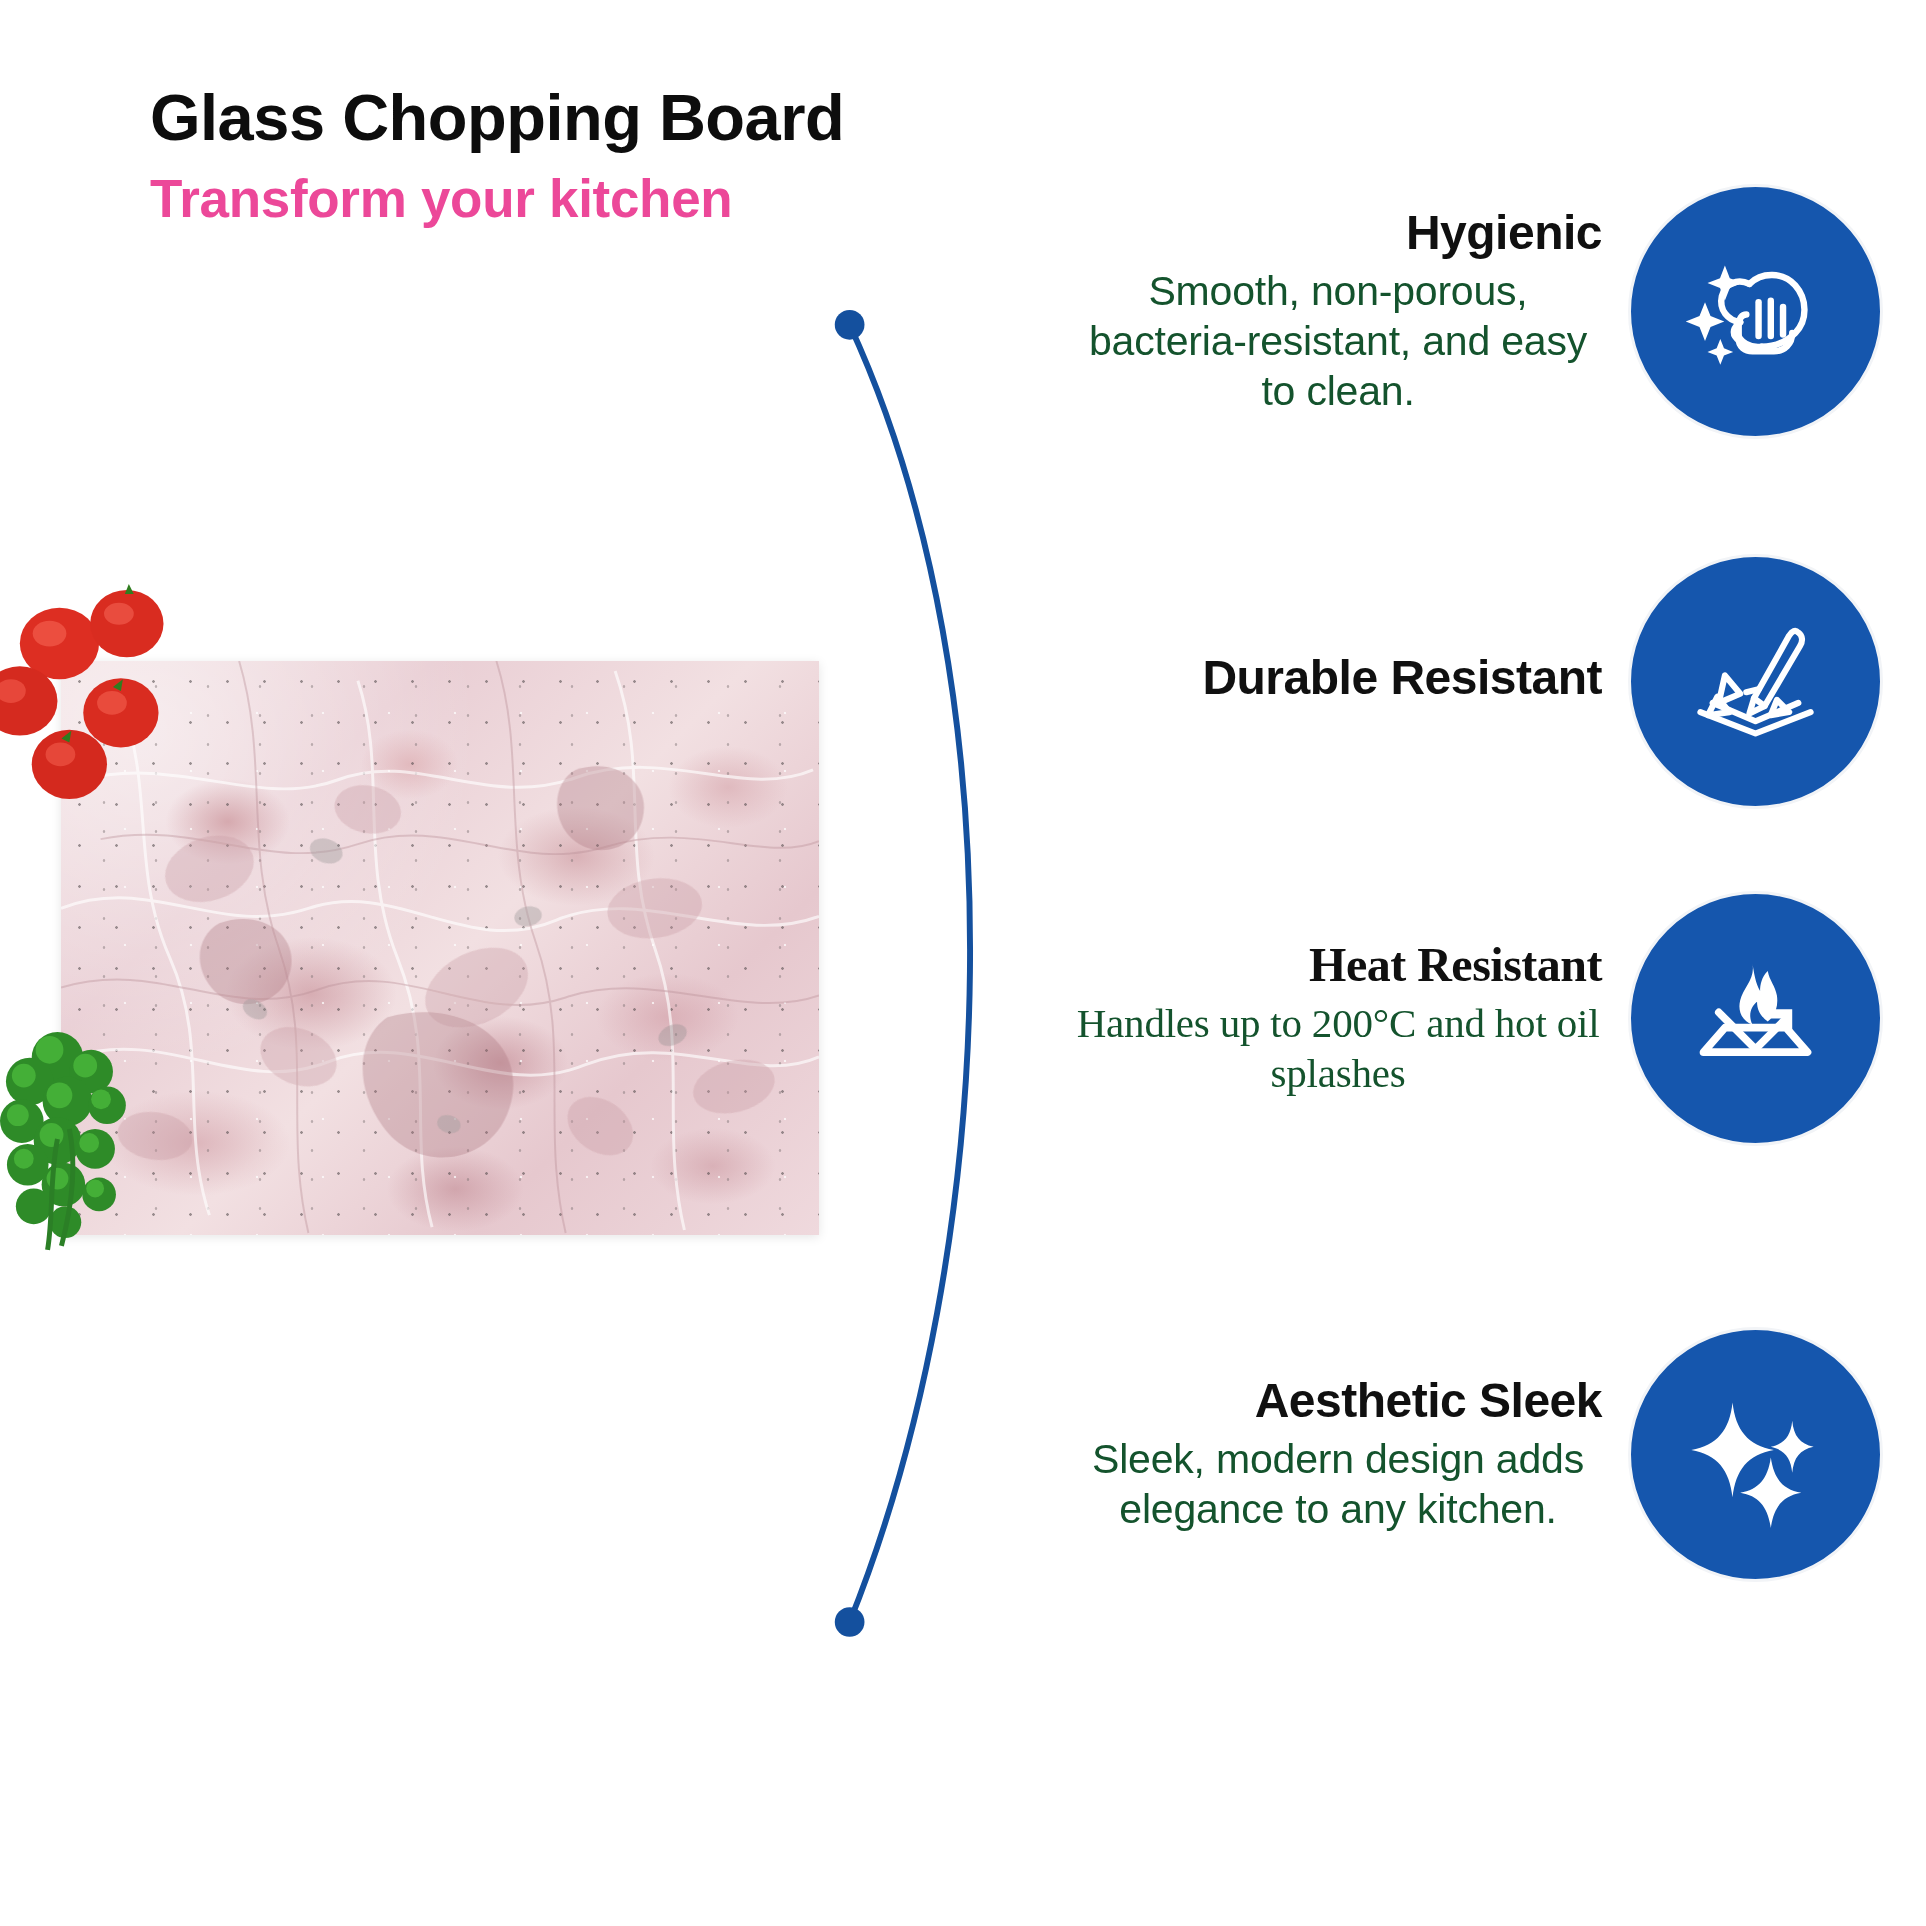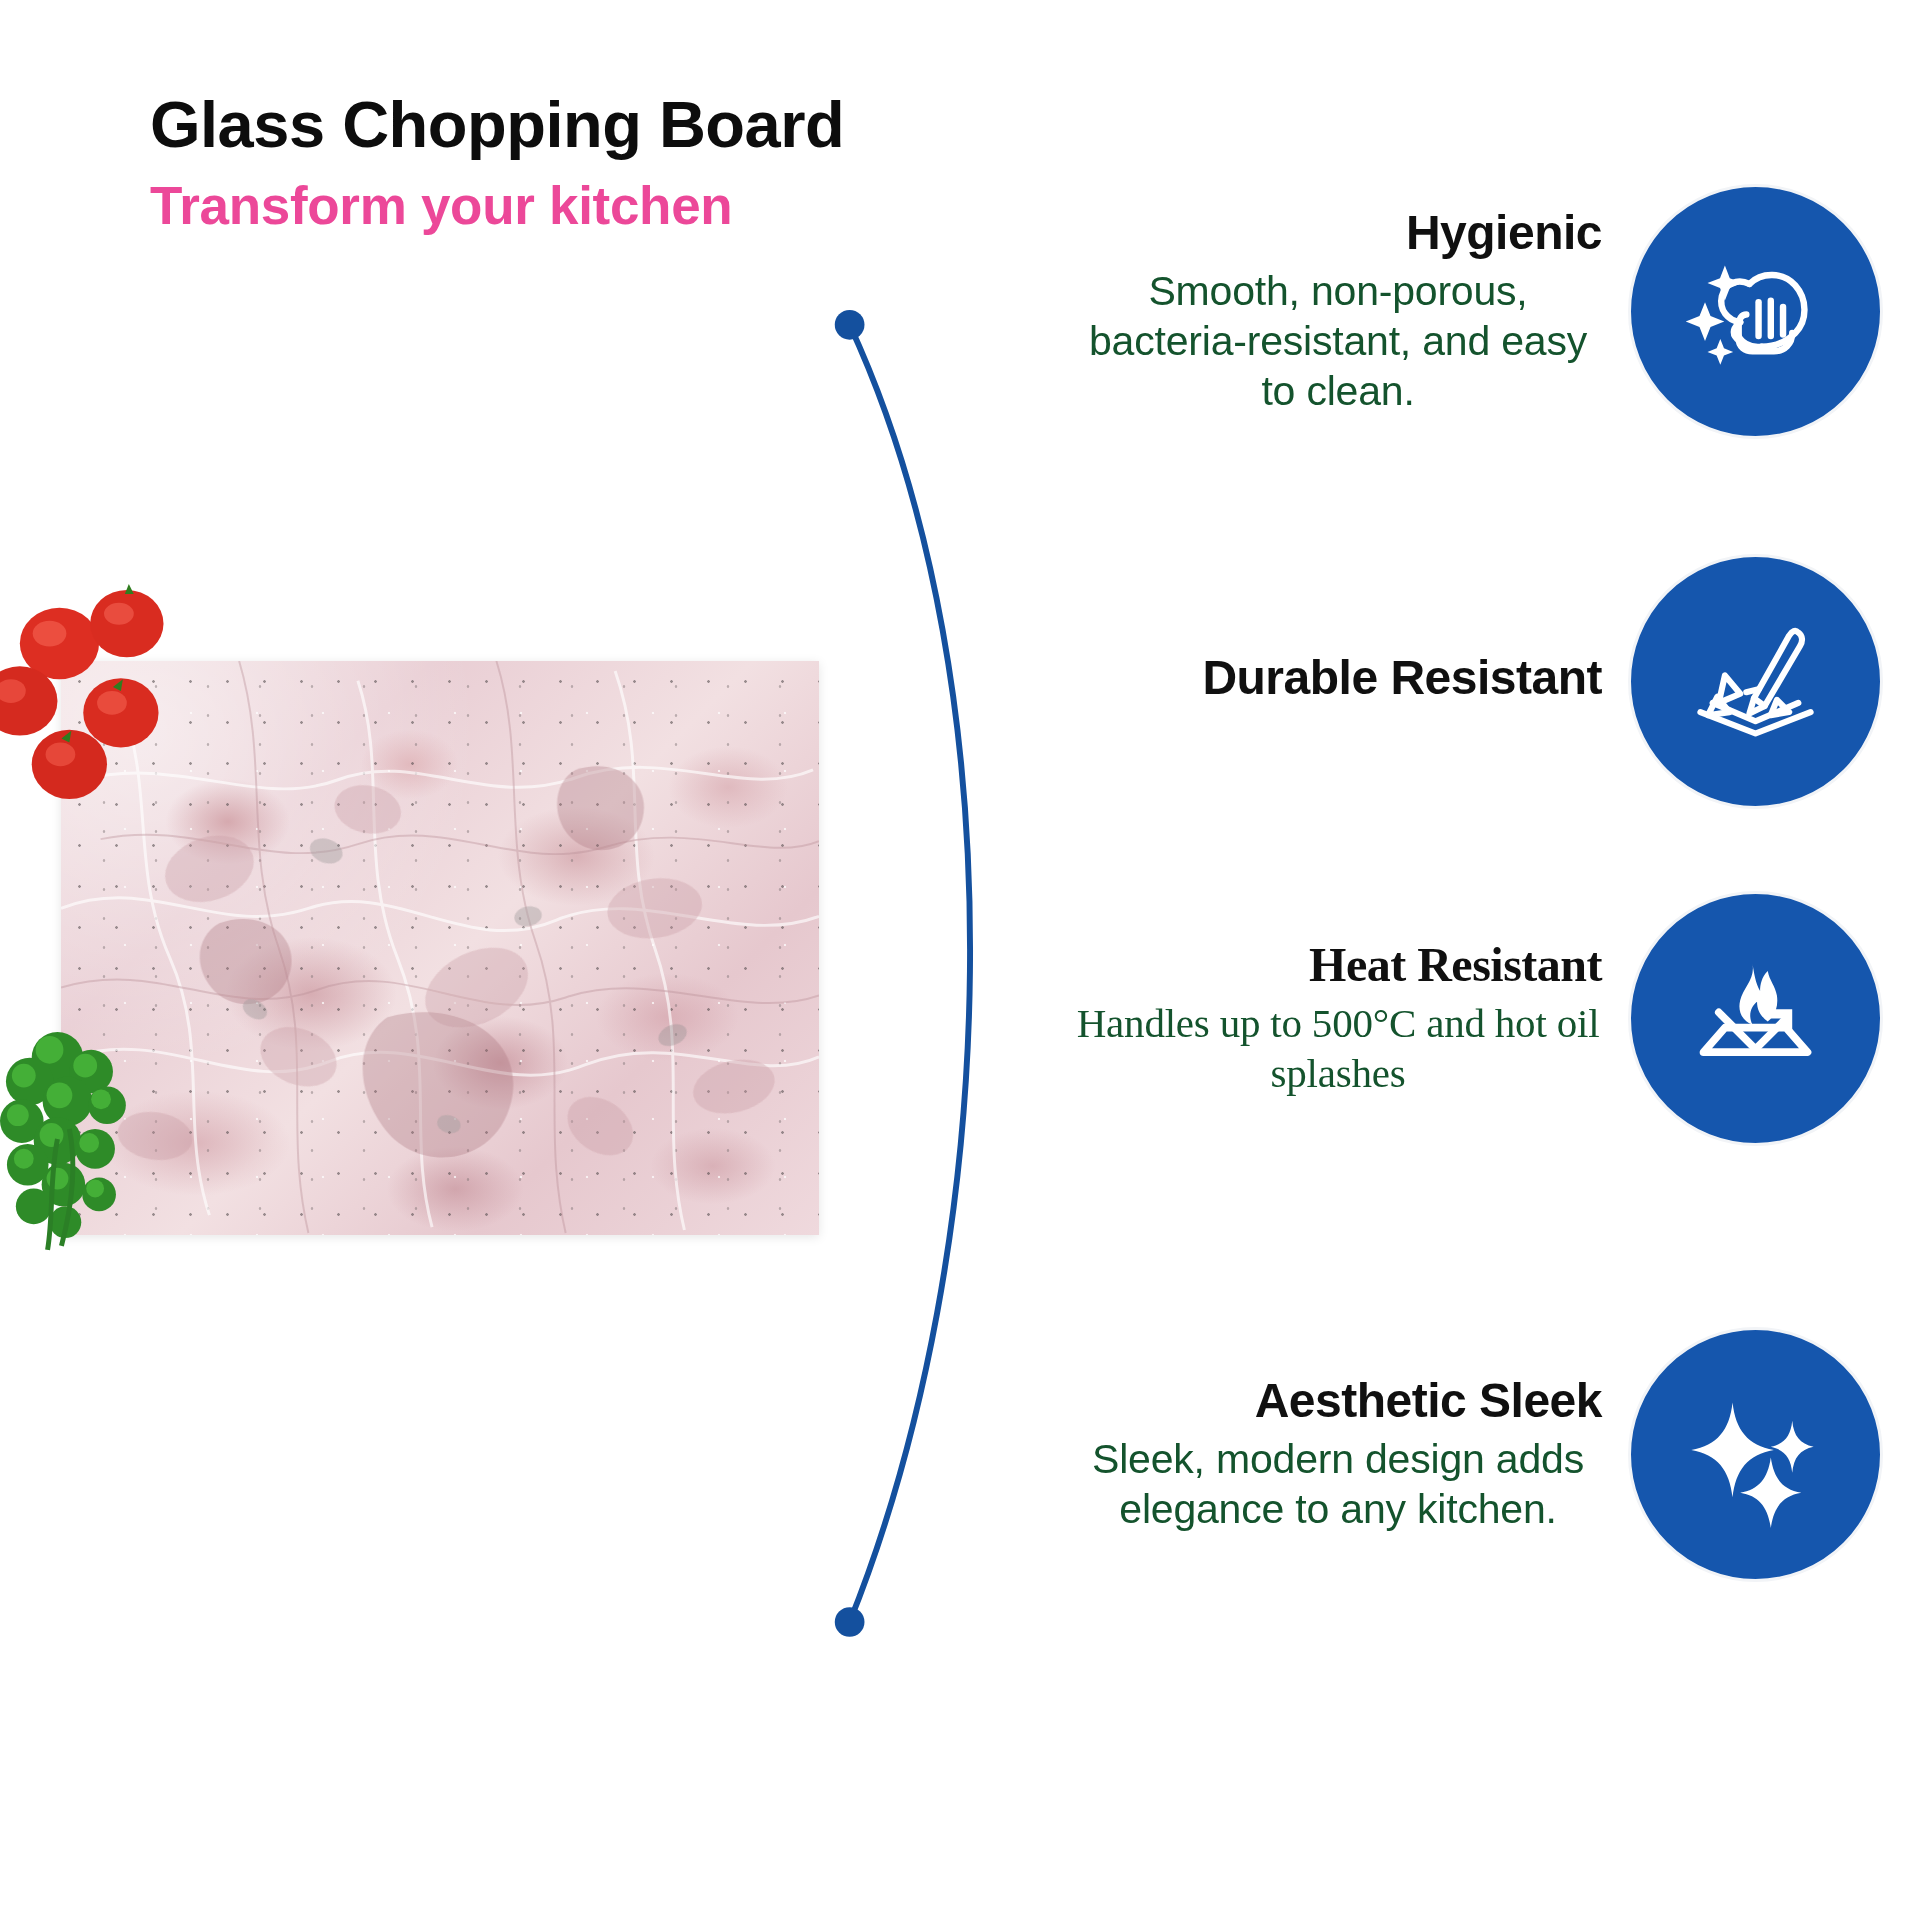--- a/index.html
+++ b/index.html
@@ -6,21 +6,21 @@
   body {
     width:1927px; height:1927px;
     background:#ffffff;
     font-family:"Liberation Sans", sans-serif;
     overflow:hidden;
     position:relative;
   }
   .stage { position:absolute; inset:0; }
 
   
-  .header { position:absolute; left:150px; top:92px; }
+  .header { position:absolute; left:150px; top:85px; }
   .title {
     font-size:65px; font-weight:700; color:#0d0d0d;
     letter-spacing:-0.5px; line-height:1.0;
     white-space:nowrap; margin:0;
   }
   .subtitle {
     font-size:53px; font-weight:700; color:#ec4899;
     letter-spacing:-0.3px; line-height:1.0;
     white-space:nowrap; margin:0; margin-top:22px;
   }
@@ -248,21 +248,21 @@
           <path d="M64,62 l8,8 l-12,2 z"></path>
           <path d="M14,70 L50,84 L86,70"></path>
           <path d="M22,64 L50,76 L78,64"></path>
         </svg>
       </div>
     </div>
 
     <div class="feature f3">
       <div class="f-text">
         <p class="f-head">Heat Resistant</p>
-        <p class="f-body">Handles up to 500°C and hot oil splashes</p>
+        <p class="f-body">Handles up to 200°C and hot oil splashes</p>
       </div>
       <div class="f-icon">
         <svg viewBox="0 0 100 100" stroke-linecap="round" stroke-linejoin="round">
           <g fill="#ffffff">
             <path d="M48,14 c2,10 -6,16 -8,24 c-2,8 2,14 8,16 c-3,-6 -1,-12 3,-15
                      c0,6 3,10 7,13 c5,-4 7,-10 6,-17 c-1,-6 -5,-10 -6,-16
                      c-4,4 -5,9 -5,13 c-3,-5 -4,-12 -5,-18 z"></path>
           </g>
           <g fill="none" stroke="#ffffff" stroke-width="5">
             <path d="M26,46 L50,70 L68,52"></path>

